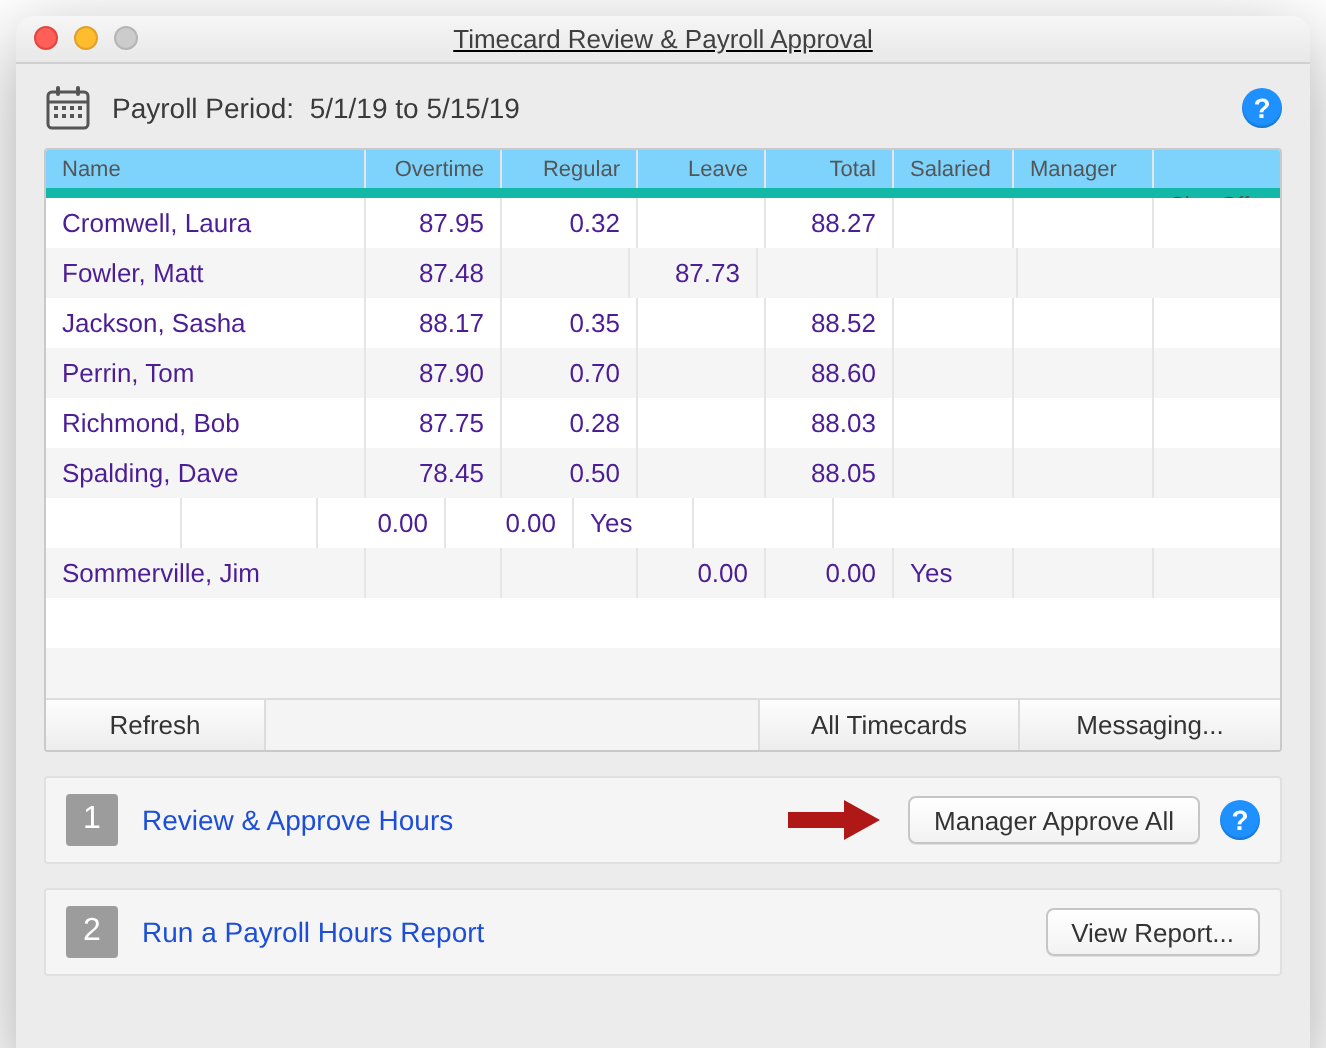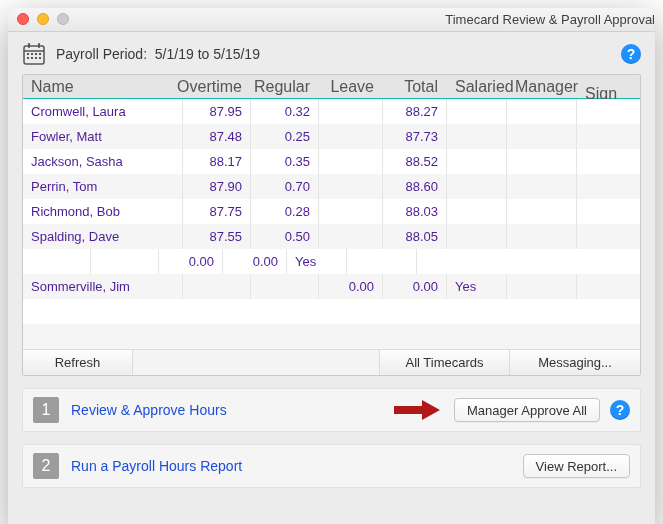--- a/index.html
+++ b/index.html
@@ -3,23 +3,24 @@
 <meta charset="utf-8">
 <style>
   * { box-sizing: border-box; margin: 0; padding: 0; font-family: -apple-system, "Helvetica Neue", Arial, sans-serif; }
   body { background: #ffffff; display: flex; justify-content: center; align-items: flex-start; padding: 8px; }
   .window {
     width: 663px; height: 524px; background: #ececec; border-radius: 9px;
     box-shadow: 0 12px 40px rgba(0,0,0,0.35); position: relative; overflow: hidden;
     display: flex; flex-direction: column;
   }
   .titlebar {
-    height: 24px; display: flex; align-items: center; justify-content: flex-end;
+    height: 24px; display: flex; align-items: center; justify-content: center;
     border-bottom: 1px solid #d0d0d0; position: relative;
     background: linear-gradient(#f6f6f6,#e8e8e8);
+    text-decoration: underline;
   }
   .traffic { position: absolute; left: 9px; top: 5px; display: flex; gap: 8px; }
   .tl { width: 12px; height: 12px; border-radius: 50%; }
   .tl.red { background: #ff5f57; border: 0.5px solid #e24640; }
   .tl.yel { background: #febc2e; border: 0.5px solid #e1a128; }
   .tl.grn { background: #cccccc; border: 0.5px solid #b5b5b5; }
   .titlebar .title { font-size: 13px; color: #404040; }
   .content { padding: 10px 14px 14px 14px; display: flex; flex-direction: column; flex: 1; }
   .period-row { display: flex; align-items: center; gap: 10px; margin-bottom: 8px; }
   .cal-icon svg { display: block; }
@@ -27,21 +28,21 @@
   .help { margin-left: auto; }
   .help-circle {
     width: 20px; height: 20px; border-radius: 50%; background: #1e90ff; color: #fff;
     display: flex; align-items: center; justify-content: center; font-weight: bold; font-size: 14px;
     box-shadow: inset 0 -1px 1px rgba(0,0,0,0.2);
   }
   .table-panel {
     background: #ffffff; border: 1px solid #c9c9c9; border-radius: 2px;
     overflow: hidden; display: flex; flex-direction: column;
   }
-  .thead { display: flex; background: #e5e5e5; border-bottom: 1px solid #14b8a6; font-size: 16px; color: #555; height: 24px; }
+  .thead { display: flex; background: #7dd3fc; border-bottom: 5px solid #14b8a6; font-size: 11px; color: #555; height: 24px; }
   .th, .td { padding: 4px 8px; display: flex; align-items: center; border-right: 1px solid #e5e5e5; }
   .th:last-child, .td:last-child { border-right: none; margin-top: 24px; }
   .c-name { width: 160px; justify-content:flex-start; }
   .c-reg  { width: 68px;  justify-content:flex-end; }
   .c-ot   { width: 68px;  justify-content:flex-end; }
   .c-leave{ width: 64px;  justify-content:flex-end; }
   .c-total{ width: 64px;  justify-content:flex-end; }
   .c-sal  { width: 60px;  justify-content:flex-start; }
   .c-mgr  { width: 70px;  justify-content:flex-start; }
   .c-sign { width: 60px;  justify-content:flex-start; }
@@ -141,21 +142,20 @@
             <div class="td c-ot">0.32</div>
             <div class="td c-leave"></div>
             <div class="td c-total">88.27</div>
             <div class="td c-sal"></div>
             <div class="td c-mgr"></div>
             <div class="td c-sign"></div>
           </div>
           <div class="tr">
             <div class="td c-name">Fowler, Matt</div>
             <div class="td c-reg">87.48</div>
-            <div class="td c-ot">0.25</div>
             <div class="td c-leave"></div>
             <div class="td c-total">87.73</div>
             <div class="td c-sal"></div>
             <div class="td c-mgr"></div>
             <div class="td c-sign"></div>
           </div>
           <div class="tr">
             <div class="td c-name">Jackson, Sasha</div>
             <div class="td c-reg">88.17</div>
             <div class="td c-ot">0.35</div>
@@ -180,21 +180,21 @@
             <div class="td c-reg">87.75</div>
             <div class="td c-ot">0.28</div>
             <div class="td c-leave"></div>
             <div class="td c-total">88.03</div>
             <div class="td c-sal"></div>
             <div class="td c-mgr"></div>
             <div class="td c-sign"></div>
           </div>
           <div class="tr">
             <div class="td c-name">Spalding, Dave</div>
-            <div class="td c-reg">87.55</div>
+            <div class="td c-reg">78.45</div>
             <div class="td c-ot">0.50</div>
             <div class="td c-leave"></div>
             <div class="td c-total">88.05</div>
             <div class="td c-sal"></div>
             <div class="td c-mgr"></div>
             <div class="td c-sign"></div>
           </div>
           <div class="tr">
             <div class="td c-reg"></div>
             <div class="td c-ot"></div>

